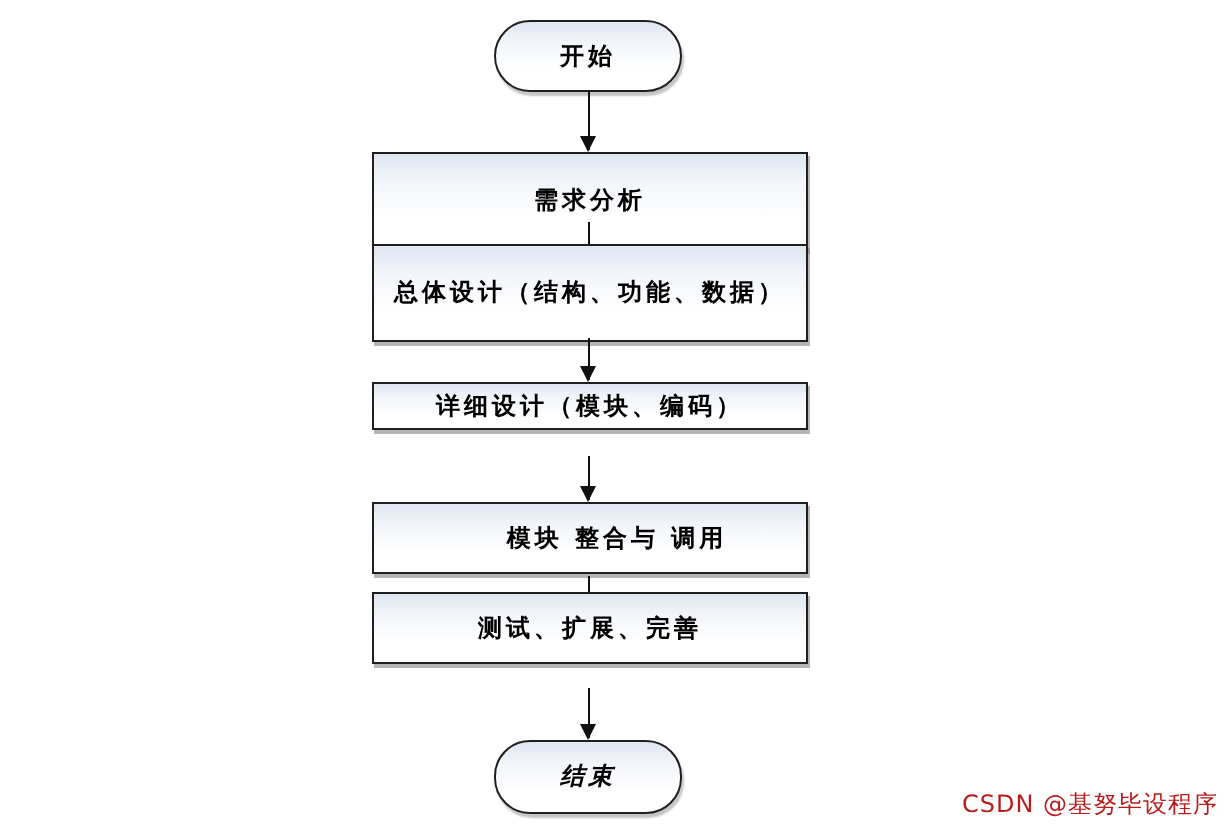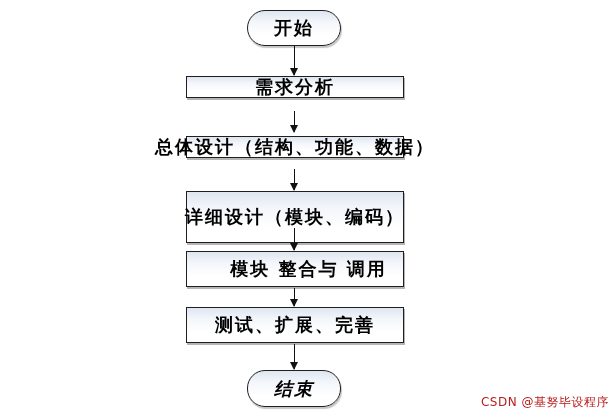--- a/index.html
+++ b/index.html
@@ -14,32 +14,32 @@
     height: 413px;
     background: #ffffff;
     overflow: hidden;
   }
   .node {
     position: absolute;
     display: flex;
     align-items: center;
     justify-content: center;
     box-sizing: border-box;
-    font-size: 18px;
+    font-size: 12px;
     font-weight: bold;
     color: #000000;
     letter-spacing: 2px;
     white-space: nowrap;
     background: linear-gradient(to bottom, #dfe6f0 0%, #f2f5fa 30%, #ffffff 70%);
     border: 1.4px solid #1f1f1f;
   }
   .process {
     left: 186px;
     width: 218px;
-    height: 22px;
+    height: 49px;
     box-shadow: 1px 2px 0 rgba(120,120,120,0.55);
   }
   .terminator {
     left: 247px;
     width: 94px;
     height: 36px;
     border-radius: 18px;
     box-shadow: 1px 2px 1px rgba(140,140,140,0.5);
   }
   .arrow {
@@ -79,39 +79,39 @@
   </div>
 
   <div class="arrow" style="top:46px; height:29px;"></div>
 
   <div class="node process" style="top:76px;">
     <span>需求分析</span>
   </div>
 
   <div class="arrow" style="top:111px; height:21px;"></div>
 
-  <div class="node process" style="top:136px;">
+  <div class="node process" style="top:122px;">
     <span>总体设计（结构、功能、数据）</span>
   </div>
 
   <div class="arrow" style="top:169px; height:21px;"></div>
 
-  <div class="node process" style="top:191px; height:52px;">
+  <div class="node process" style="top:191px; height:24px;">
     <span>详细设计（模块、编码）</span>
   </div>
 
   <div class="arrow" style="top:228px; height:22px;"></div>
 
   <div class="node process" style="top:251px; height:36px;padding-left:27px;">
     <span>模块 整合与 调用</span>
   </div>
 
   <div class="arrow" style="top:288px; height:18px;"></div>
 
-  <div class="node process" style="top:307px; height:36px;">
+  <div class="node process" style="top:296px; height:36px;">
     <span>测试、扩展、完善</span>
   </div>
 
   <div class="arrow" style="top:344px; height:25px;"></div>
 
   <div class="node terminator" style="top:370px; height:37px;font-style:italic;">
     <span>结束</span>
   </div>
 
   <div class="watermark">CSDN @基努毕设程序</div>

